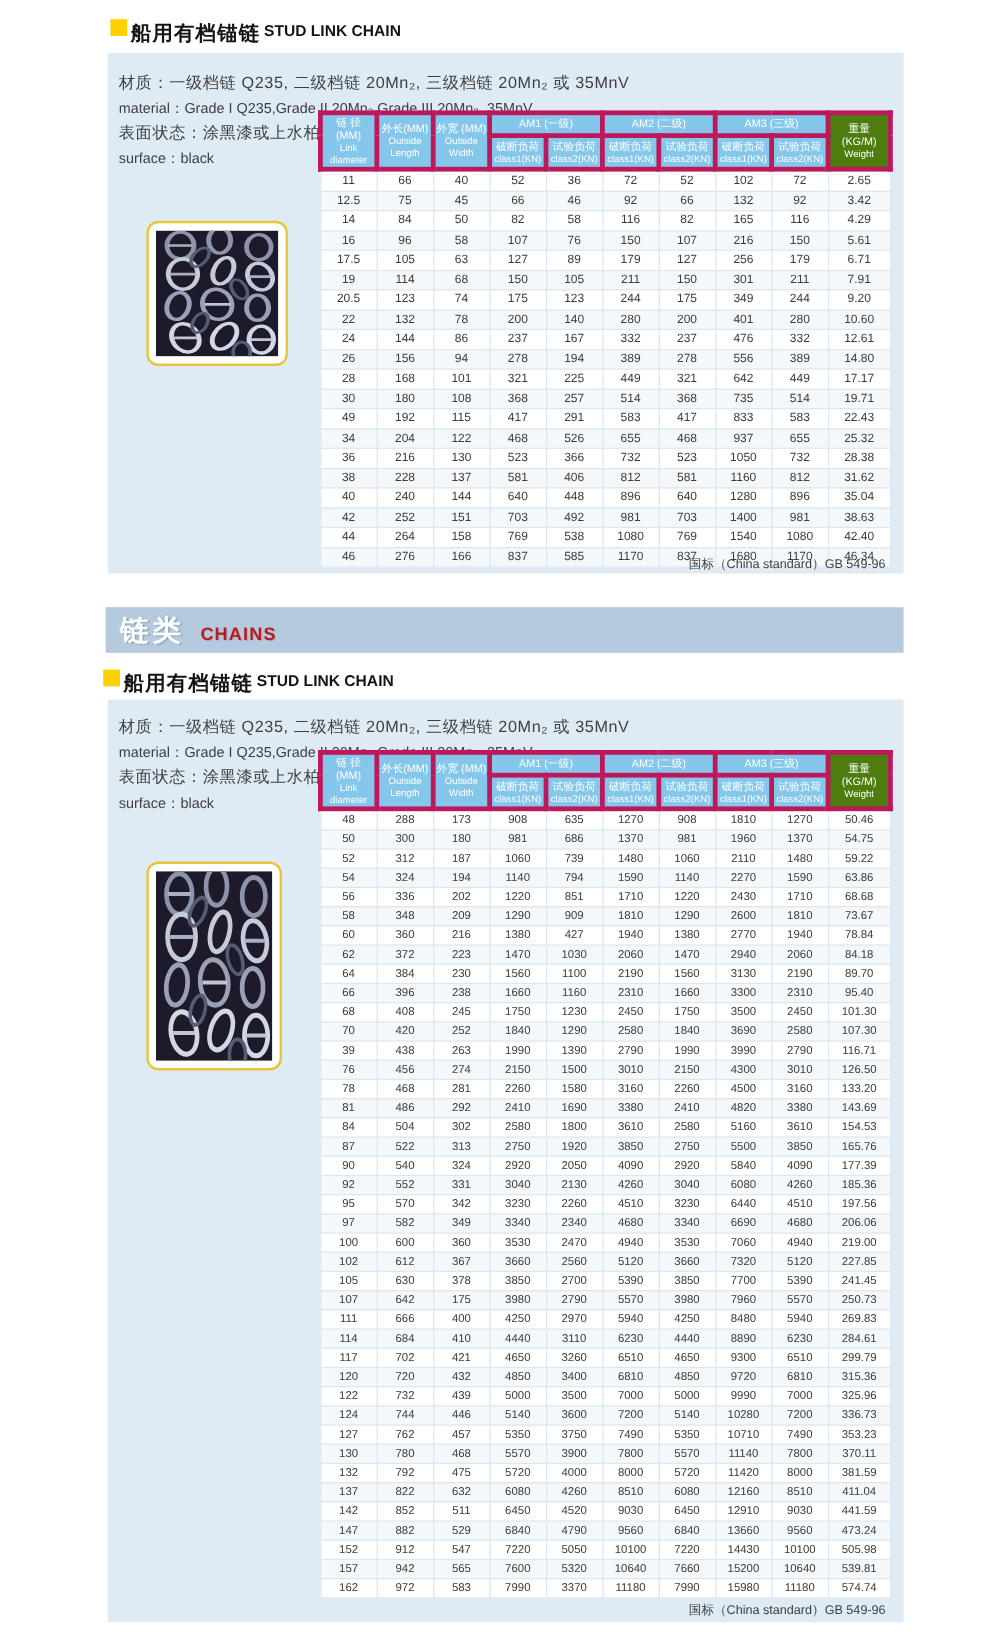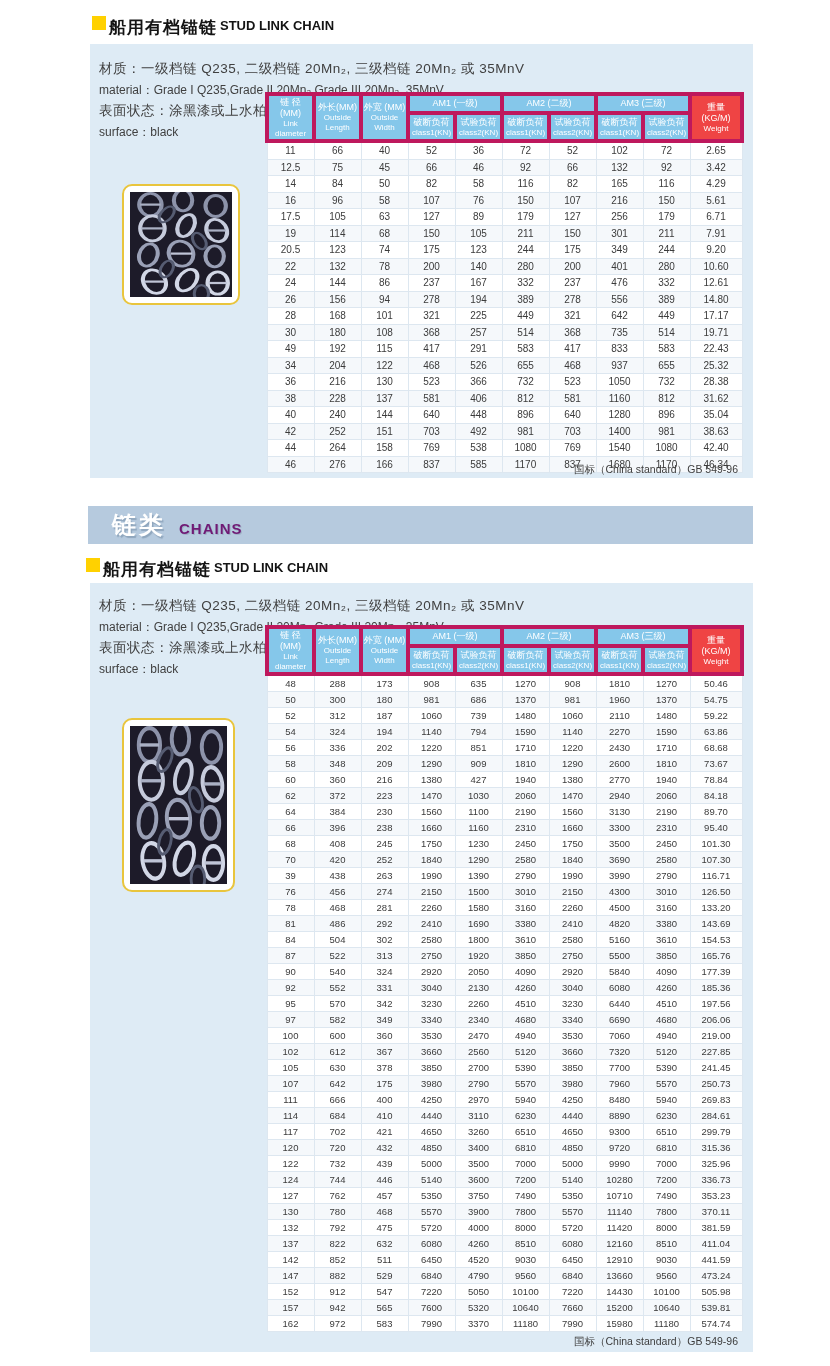--- a/index.html
+++ b/index.html
@@ -26,45 +26,45 @@
   
   .photo{position:absolute;background:#ffffff;border:2px solid #e9c53d;border-radius:10px;padding:6px;box-sizing:border-box}
   .photo svg{display:block;width:100%;height:100%}
 
   
   table.spec{position:absolute;border-collapse:collapse;table-layout:fixed;width:475px}
   table.spec th{
     background:#85c7ea;color:#ffffff;font-weight:normal;
     border:4px solid #be185d;padding:0;vertical-align:middle;
   }
-  table.spec th.wth{background:#ef4444}
+  table.spec th.wth{background:#4d7c0f}
   table.spec .h-cn{font-size:9px;line-height:11px}
   table.spec .h-en{font-size:8px;line-height:10px}
   table.spec thead tr.grp th{height:15px}
   table.spec thead tr.sub th{height:24px}
   table.spec td{
     background:#ffffff;border:1px solid #dde7f0;text-align:center;
     color:#3b3b3b;padding:0;white-space:nowrap;
   }
   table.spec tbody tr:nth-child(even) td{background:#f5f8fb}
   table.t1 td{height:15.5px;font-size:10px}
   table.t2 td{height:15px;font-size:9.5px}
 
   .std-note{position:absolute;font-size:10.5px;color:#3d3d3d;white-space:nowrap}
 
   
   .banner{
     position:absolute;left:88px;top:506px;width:665px;height:38px;background:#b6cade;
-    display:flex;align-items:center;padding-left:24px;box-sizing:border-box;gap:13px;
+    display:flex;align-items:center;padding-left:12px;box-sizing:border-box;gap:13px;
   }
   .banner .cn{
     font-size:24px;font-weight:bold;color:#ffffff;letter-spacing:3px;
     text-shadow:1.5px 1.5px 1px #8fa6bd;
   }
-  .banner .en{font-size:15px;font-weight:bold;color:#701a75;letter-spacing:1px;padding-top:6px;
+  .banner .en{font-size:15px;font-weight:bold;color:#b91c1c;letter-spacing:1px;padding-top:6px;
     text-shadow:1px 1px 0 #9db1c6}
   .hidden-defs{position:absolute;width:0;height:0;overflow:hidden}
 </style>
 </head>
 <body>
 
 <svg class="hidden-defs" aria-hidden="true">
   <defs>
     <symbol id="chain-art" viewBox="0 0 100 150" preserveAspectRatio="none">
       <rect x="0" y="0" width="100" height="150" fill="#16161f"></rect>

